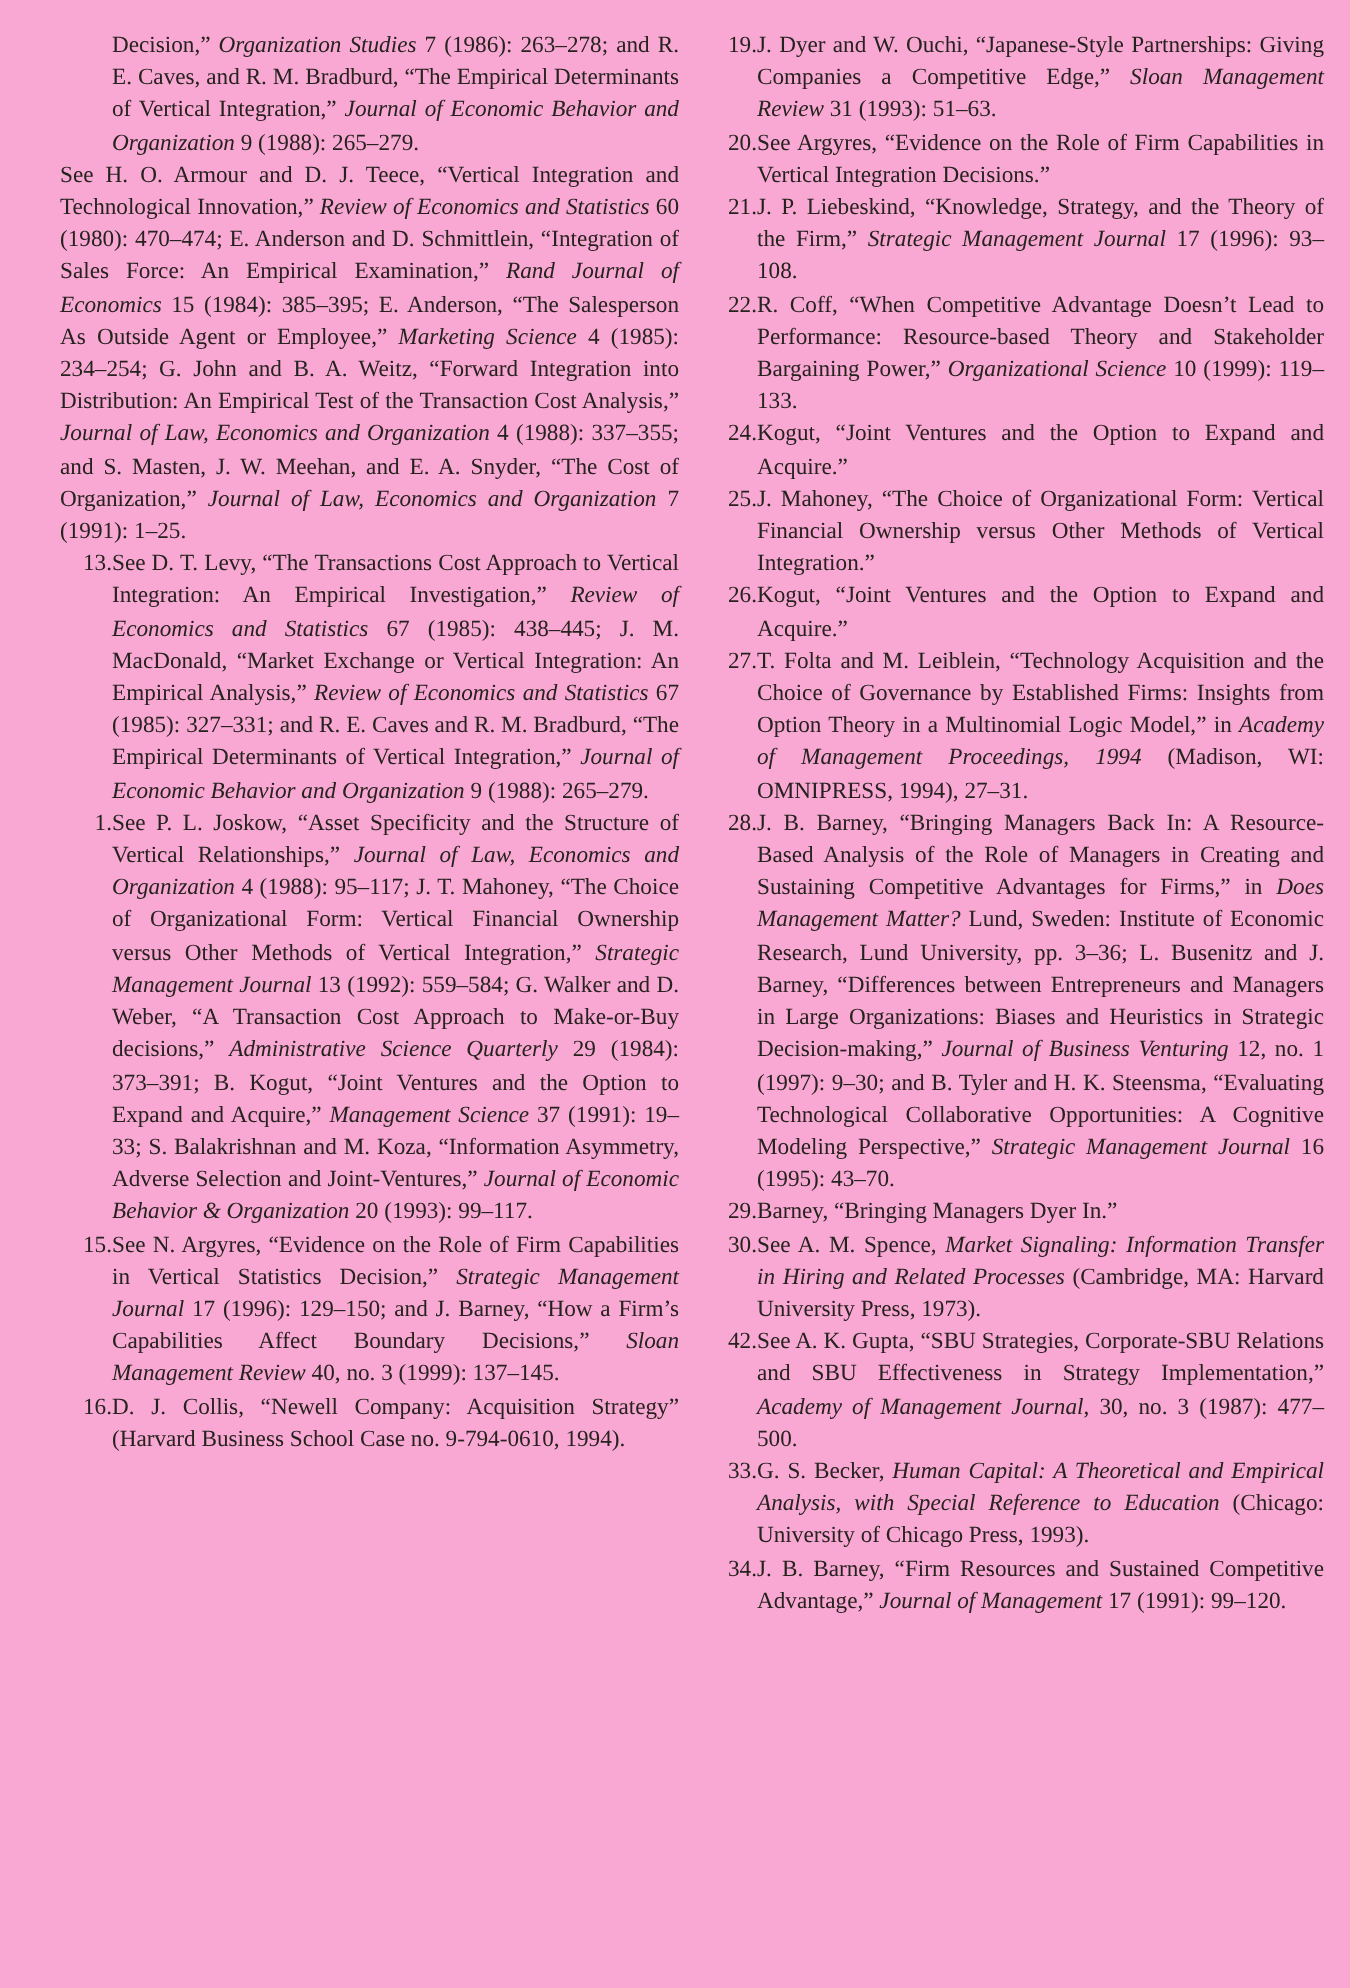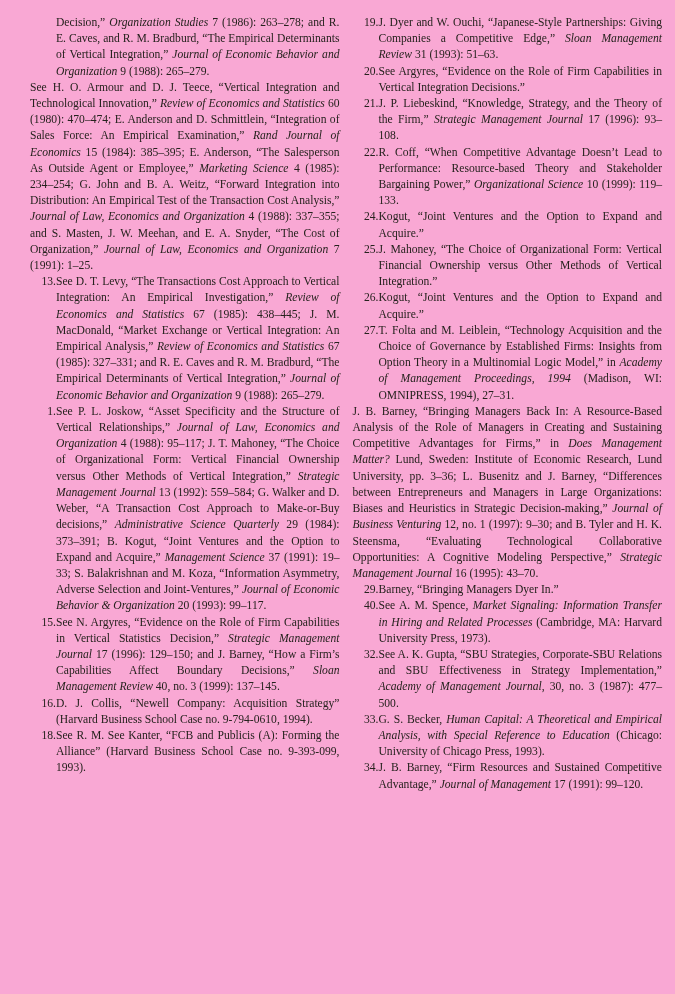--- a/index.html
+++ b/index.html
@@ -66,24 +66,20 @@
         <span class="note-text"><span>See P. L. Joskow, “Asset Specificity and the Structure of Vertical Relationships,” </span><span class="it">Journal of Law, Economics and Organization</span><span> 4 (1988): 95–117; J. T. Mahoney, “The Choice of Organizational Form: Vertical Financial Ownership versus Other Methods of Vertical Integration,” </span><span class="it">Strategic Management Journal</span><span> 13 (1992): 559–584; G. Walker and D. Weber, “A Transaction Cost Approach to Make-or-Buy decisions,” </span><span class="it">Administrative Science Quarterly</span><span> 29 (1984): 373–391; B. Kogut, “Joint Ventures and the Option to Expand and Acquire,” </span><span class="it">Management Science</span><span> 37 (1991): 19–33; S. Balakrishnan and M. Koza, “Information Asymmetry, Adverse Selection and Joint-Ventures,” </span><span class="it">Journal of Economic Behavior &amp; Organization</span><span> 20 (1993): 99–117.</span></span>
       </div>
       <div class="note">
         <span class="note-num">15.</span>
         <span class="note-text"><span>See N. Argyres, “Evidence on the Role of Firm Capabilities in Vertical Statistics Decision,” </span><span class="it">Strategic Management Journal</span><span> 17 (1996): 129–150; and J. Barney, “How a Firm’s Capabilities Affect Boundary Decisions,” </span><span class="it">Sloan Management Review</span><span> 40, no. 3 (1999): 137–145.</span></span>
       </div>
       <div class="note">
         <span class="note-num">16.</span>
         <span class="note-text"><span>D. J. Collis, “Newell Company: Acquisition Strategy” (Harvard Business School Case no. 9-794-0610, 1994).</span></span>
       </div>
-      <div class="note">
-        <span class="note-num">18.</span>
-        <span class="note-text"><span>See R. M. See Kanter, “FCB and Publicis (A): Forming the Alliance” (Harvard Business School Case no. 9-393-099, 1993).</span></span>
-      </div>
     </div>
   <div class="column" id="column-right">
       <div class="note">
         <span class="note-num">19.</span>
         <span class="note-text"><span>J. Dyer and W. Ouchi, “Japanese-Style Partnerships: Giving Companies a Competitive Edge,” </span><span class="it">Sloan Management Review</span><span> 31 (1993): 51–63.</span></span>
       </div>
       <div class="note">
         <span class="note-num">20.</span>
         <span class="note-text"><span>See Argyres, “Evidence on the Role of Firm Capabilities in Vertical Integration Decisions.”</span></span>
       </div>
@@ -105,32 +101,33 @@
       </div>
       <div class="note">
         <span class="note-num">26.</span>
         <span class="note-text"><span>Kogut, “Joint Ventures and the Option to Expand and Acquire.”</span></span>
       </div>
       <div class="note">
         <span class="note-num">27.</span>
         <span class="note-text"><span>T. Folta and M. Leiblein, “Technology Acquisition and the Choice of Governance by Established Firms: Insights from Option Theory in a Multinomial Logic Model,” in </span><span class="it">Academy of Management Proceedings, 1994</span><span> (Madison, WI: OMNIPRESS, 1994), 27–31.</span></span>
       </div>
       <div class="note">
+        <span class="note-num">28.</span>
         <span class="note-text"><span>J. B. Barney, “Bringing Managers Back In: A Resource-Based Analysis of the Role of Managers in Creating and Sustaining Competitive Advantages for Firms,” in </span><span class="it">Does Management Matter?</span><span> Lund, Sweden: Institute of Economic Research, Lund University, pp. 3–36; L. Busenitz and J. Barney, “Differences between Entrepreneurs and Managers in Large Organizations: Biases and Heuristics in Strategic Decision-making,” </span><span class="it">Journal of Business Venturing</span><span> 12, no. 1 (1997): 9–30; and B. Tyler and H. K. Steensma, “Evaluating Technological Collaborative Opportunities: A Cognitive Modeling Perspective,” </span><span class="it">Strategic Management Journal</span><span> 16 (1995): 43–70.</span></span>
       </div>
       <div class="note">
         <span class="note-num">29.</span>
         <span class="note-text"><span>Barney, “Bringing Managers Dyer In.”</span></span>
       </div>
       <div class="note">
-        <span class="note-num">40.</span>
+        <span class="note-num">30.</span>
         <span class="note-text"><span>See A. M. Spence, </span><span class="it">Market Signaling: Information Transfer in Hiring and Related Processes</span><span> (Cambridge, MA: Harvard University Press, 1973).</span></span>
       </div>
       <div class="note">
-        <span class="note-num">32.</span>
+        <span class="note-num">42.</span>
         <span class="note-text"><span>See A. K. Gupta, “SBU Strategies, Corporate-SBU Relations and SBU Effectiveness in Strategy Implementation,” </span><span class="it">Academy of Management Journal</span><span>, 30, no. 3 (1987): 477–500.</span></span>
       </div>
       <div class="note">
         <span class="note-num">33.</span>
         <span class="note-text"><span>G. S. Becker, </span><span class="it">Human Capital: A Theoretical and Empirical Analysis, with Special Reference to Education</span><span> (Chicago: University of Chicago Press, 1993).</span></span>
       </div>
       <div class="note">
         <span class="note-num">34.</span>
         <span class="note-text"><span>J. B. Barney, “Firm Resources and Sustained Competitive Advantage,” </span><span class="it">Journal of Management</span><span> 17 (1991): 99–120.</span></span>
       </div>

